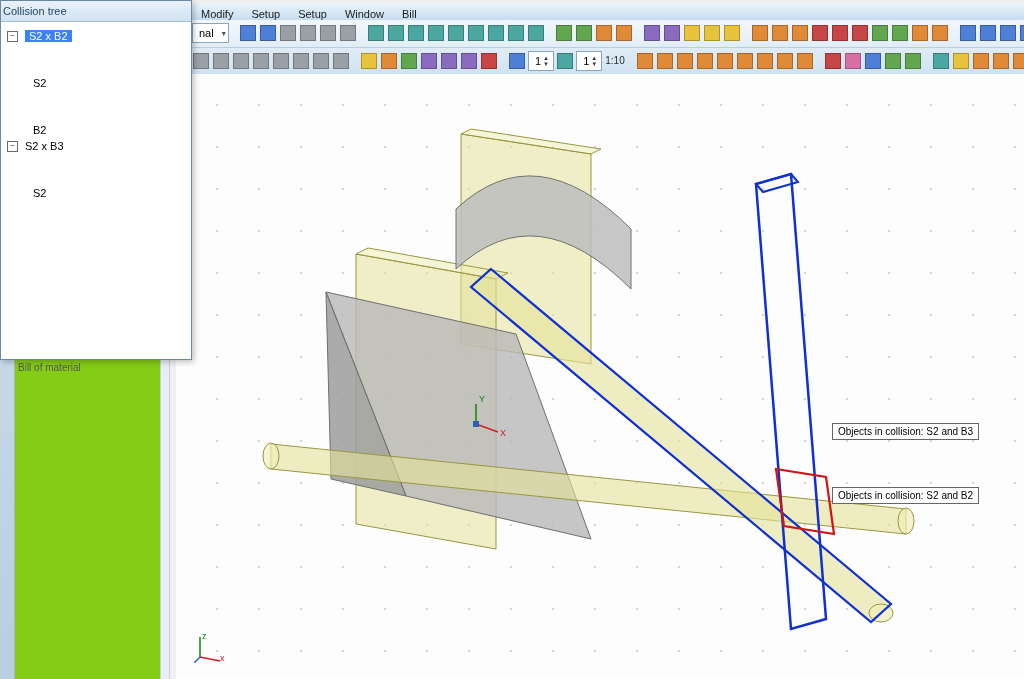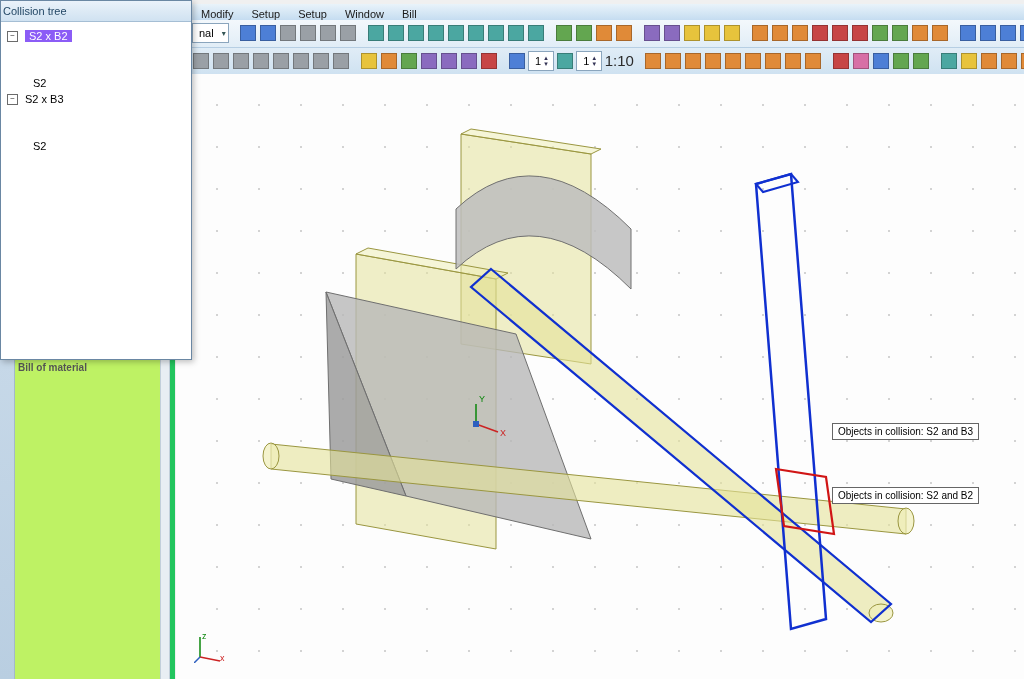--- a/index.html
+++ b/index.html
@@ -82,23 +82,22 @@
   .g-orange{background:#e08a38;} .g-green{background:#63a650;} .g-red{background:#c74545;}
   .g-blue{background:#4d7fd6;} .g-purple{background:#8a6bbf;} .g-yellow{background:#e7c33c;}
   .g-teal{background:#4ba7a1;} .g-pink{background:#d76fa6;} .g-gray{background:#9aa0a6;}
   .tb-glyph { width:14px; height:14px; display:block; border:1px solid rgba(0,0,0,.25); }
 
   
   .left-dock {
     position: absolute;
     top: 74px; left: 0; bottom: 0;
     width: 168px;
-    background: #bef264;
-    border-right: 7px solid #22c55e;
-    font-weight: bold;
+    background: #84cc16;
+    border-right: 1px solid #22c55e;
   }
   .left-dock .thin-strip {
     position:absolute; left:0; top:0; bottom:0; width:14px;
     background: linear-gradient(#d2e1ee,#b9cee1);
     border-right:1px solid #a3b8cb;
   }
   .bom-tab {
     position:absolute; top:288px; left:18px;
     font-size:10px; color:#555;
   }
@@ -159,21 +158,21 @@
     padding:0 2px;
     color:#244866;
     font-size:11px;
   }
   .ctw-body {
     flex:1; padding:6px 4px; overflow:auto;
   }
   .tree-node { display:flex; align-items:center; gap:4px; height:16px; padding-left:0; }
   .tree-node.child { padding-left:28px;margin-top:31px; }
   .tree-toggle { width:9px; height:9px; border:1px solid #6b6b6b; display:flex; align-items:center; justify-content:center; font-size:8px; line-height:8px; color:#333; margin:0 3px 0 2px;}
-  .tree-node.selected span.lbl { background:#8b5cf6; color:#fff; padding:0 4px; }
+  .tree-node.selected span.lbl { background:#3b82f6; color:#fff; padding:0 4px; }
   .tree-node span.lbl { font-size:11px; }
 </style>
 </head>
 <body>
 
 <div class="menubar">
   <div>Modify</div>
   <div>Setup</div>
   <div>Setup</div>
   <div>Window</div>
@@ -369,21 +368,21 @@
         <span class="tb-glyph g-teal"></span>
       </div>
     <div class="tb-spin">
       <span>1</span>
       <div class="spbtn">
           <span>▴</span>
           <span>▾</span>
         </div>
     </div>
     <div class="tb-btn" style="width:28px">
-      <span style="font-size:15px">1:10</span>
+      <span style="font-size:10px">1:10</span>
     </div>
     <div class="tb-sep"></div>
     <div class="tb-btn">
         <span class="tb-glyph g-orange"></span>
       </div>
     <div class="tb-btn">
         <span class="tb-glyph g-orange"></span>
       </div>
     <div class="tb-btn">
         <span class="tb-glyph g-orange"></span>
@@ -504,20 +503,23 @@
     <span>Collision tree</span>
   </div>
   <div class="ctw-body">
     <div class="tree-node selected">
       <div class="tree-toggle">−</div>
       <span class="lbl">S2 x B2</span>
     </div>
     <div class="tree-node child">
       <span class="lbl">S2</span>
     </div>
+    <div class="tree-node child">
+      <span class="lbl">B2</span>
+    </div>
     <div class="tree-node">
       <div class="tree-toggle">−</div>
       <span class="lbl">S2 x B3</span>
     </div>
     <div class="tree-node child">
       <span class="lbl">S2</span>
     </div>
   </div>
 </div>
 

